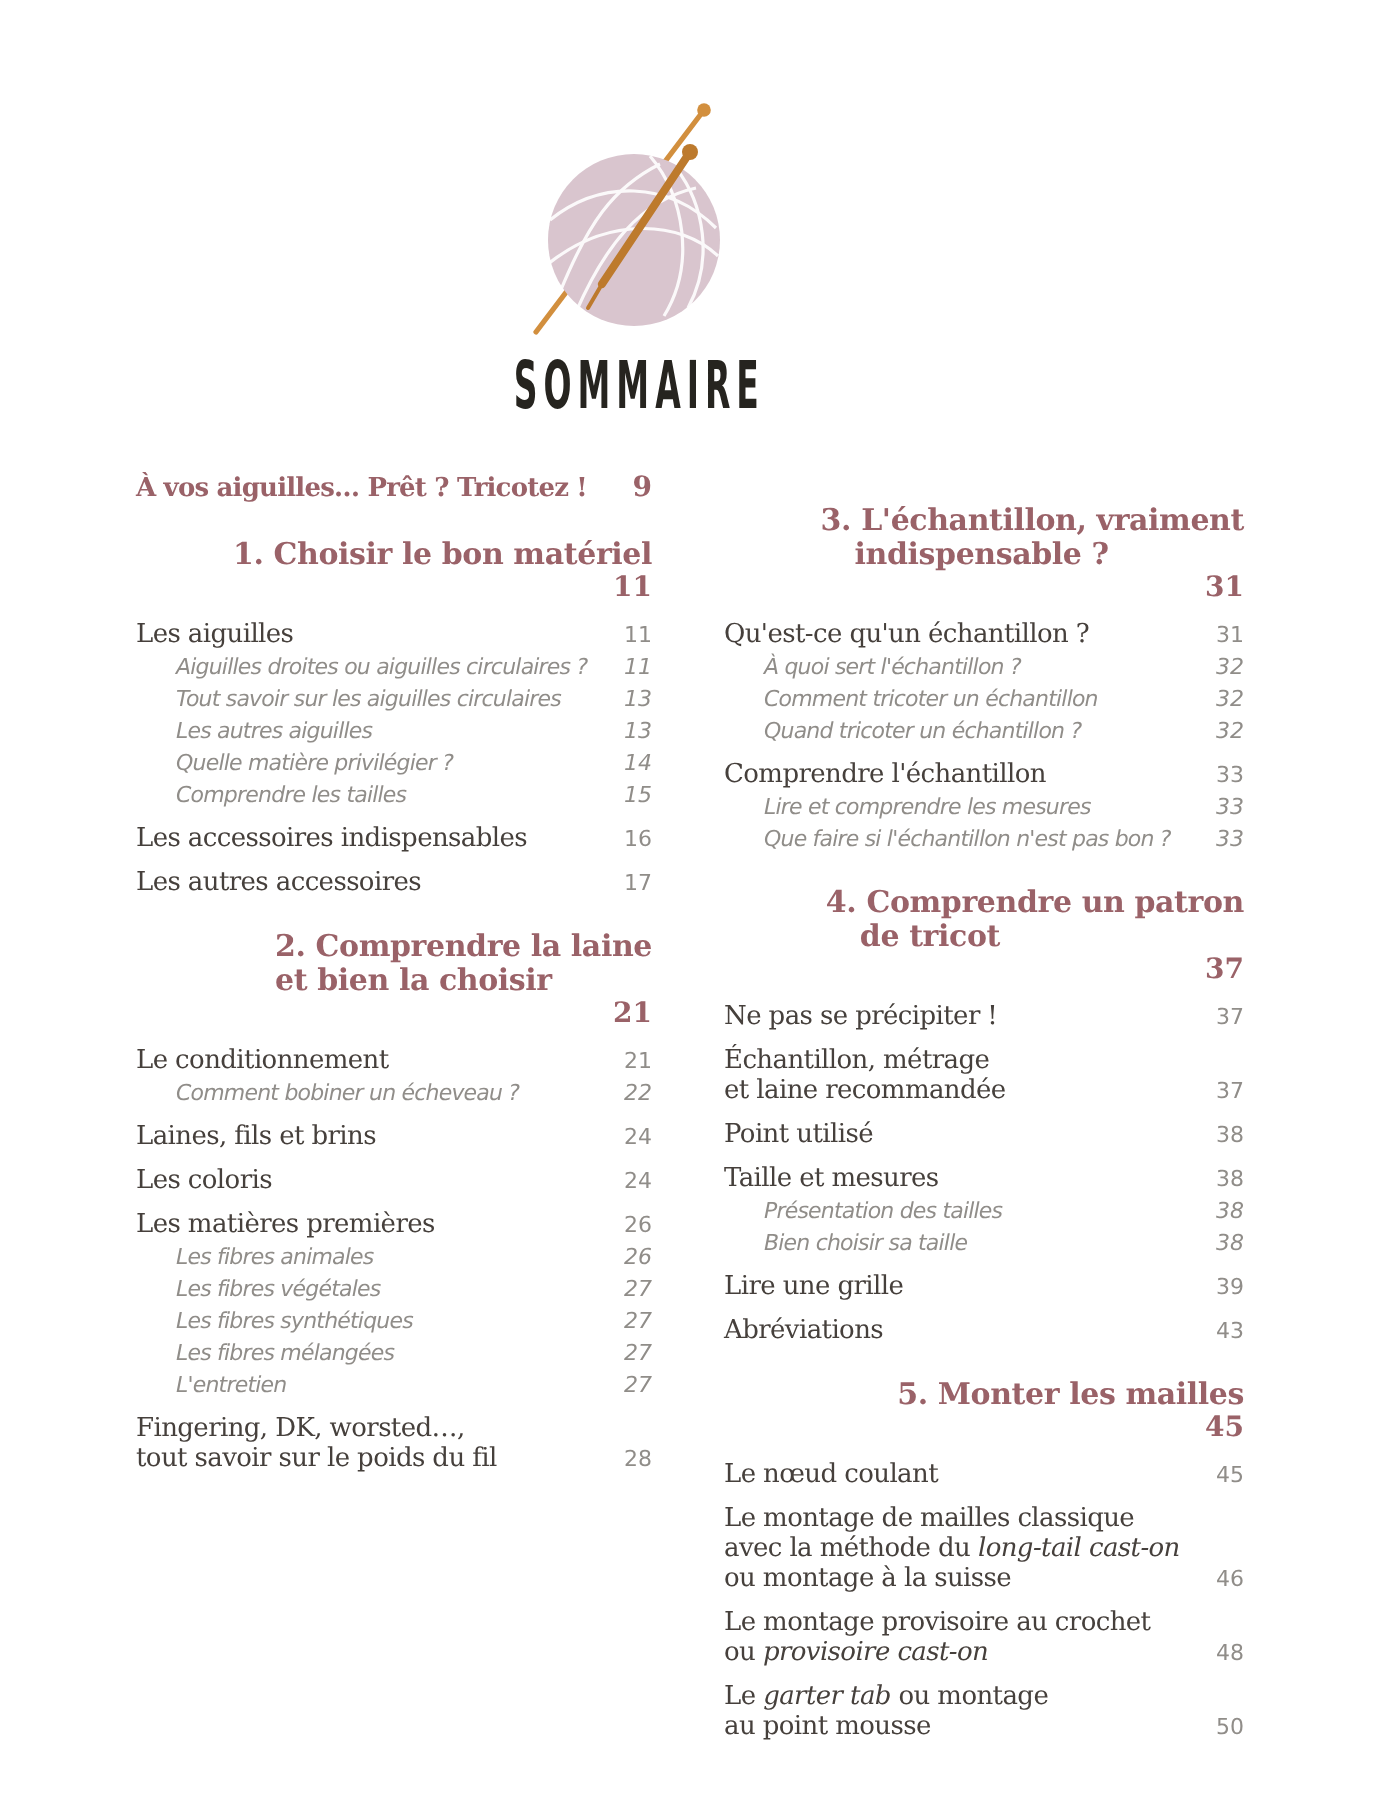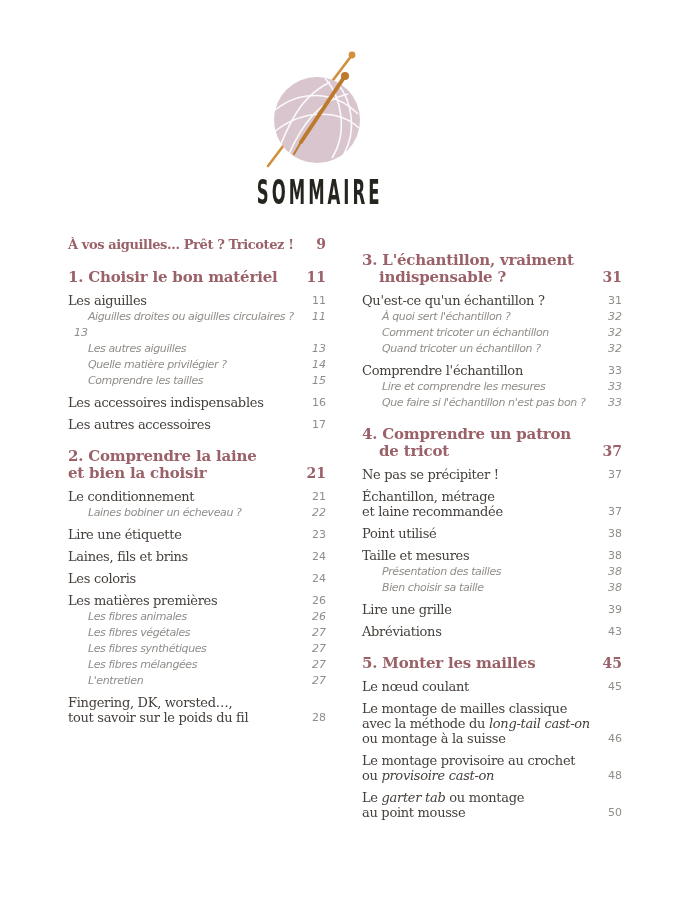--- a/index.html
+++ b/index.html
@@ -27,21 +27,21 @@
   .entry .pg{flex-shrink:0;margin-left:6px;}
   
   .intro .line,.chapter .line{
     color:var(--accent);font-weight:bold;font-size:15px;line-height:17px;letter-spacing:-0.2px;
   }
   .intro .line{font-size:13px;letter-spacing:-0.4px;}
   .intro .pg,.chapter .pg{
     color:var(--accent);font-weight:bold;font-size:14px;line-height:17px;
   }
   .intro{margin:0 0 2px 0;}
-  .chapter{margin:16px 0 6px 0;}
+  .chapter{margin:16px 0 6px 0;flex-direction:column;}
   .hang .line + .line{padding-left:17px;}
   
   .h2{margin:7px 0 1px 0;}
   .h2 .line{color:var(--text-dark);font-size:13px;line-height:15px;letter-spacing:-0.3px;}
   .h2 .pg{
     color:var(--text-gray);font-family:"DejaVu Sans", sans-serif;
     font-size:11px;line-height:15px;
   }
   
   .h3{margin:1px 0 0 0;font-style:italic;}
@@ -103,20 +103,23 @@
         </div>
         <div class="pg">11</div>
       </div>
       <div class="entry h3">
         <div class="lines">
           <div class="line">Aiguilles droites ou aiguilles circulaires ?</div>
         </div>
         <div class="pg">11</div>
       </div>
       <div class="entry h3">
+        <div class="lines">
+          <div class="line">Tout savoir sur les aiguilles circulaires</div>
+        </div>
         <div class="pg">13</div>
       </div>
       <div class="entry h3">
         <div class="lines">
           <div class="line">Les autres aiguilles</div>
         </div>
         <div class="pg">13</div>
       </div>
       <div class="entry h3">
         <div class="lines">
@@ -150,29 +153,23 @@
         <div class="pg">21</div>
       </div>
       <div class="entry h2">
         <div class="lines">
           <div class="line">Le conditionnement</div>
         </div>
         <div class="pg">21</div>
       </div>
       <div class="entry h3">
         <div class="lines">
-          <div class="line">Laines bobiner un écheveau ?</div>
+          <div class="line">Comment bobiner un écheveau ?</div>
         </div>
         <div class="pg">22</div>
-      </div>
-      <div class="entry h2">
-        <div class="lines">
-          <div class="line">Lire une étiquette</div>
-        </div>
-        <div class="pg">23</div>
       </div>
       <div class="entry h2">
         <div class="lines">
           <div class="line">Laines, fils et brins</div>
         </div>
         <div class="pg">24</div>
       </div>
       <div class="entry h2">
         <div class="lines">
           <div class="line">Les coloris</div>

